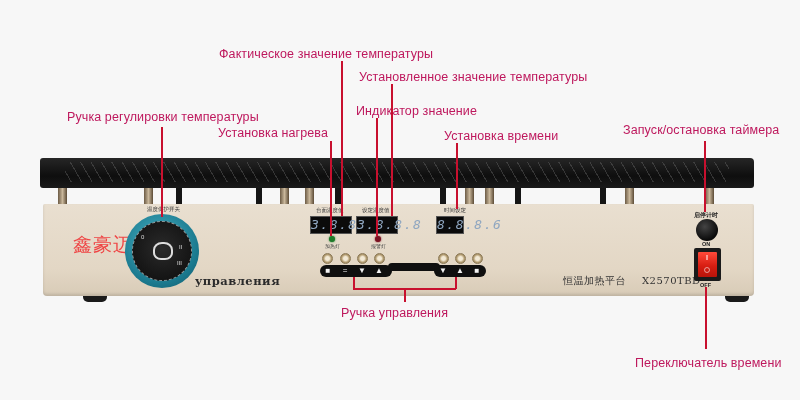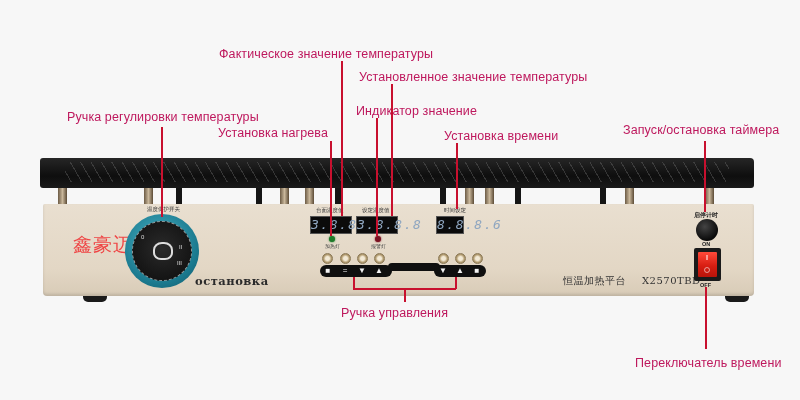--- a/index.html
+++ b/index.html
@@ -109,21 +109,21 @@
   <div class="leg dark" style="left:475px;"></div>
   <div class="leg dark" style="left:560px;"></div>
   <div class="leg" style="left:585px;"></div>
   <div class="leg" style="left:665px;"></div>
 </div>
 <div class="front"></div>
 <div class="feet" style="left:83px;"></div>
 <div class="feet" style="left:725px;"></div>
 
 <div class="brand"><span>鑫豪迈</span><sup>®</sup></div>
-<div class="maker">остановка</div>
+<div class="maker">управления</div>
 <div class="model"><span>恒温加热平台</span><span>X2570TBD</span></div>
 
 <div class="knob-cap">温度保护开关</div>
 <div class="knob-outer">
   <div class="knob-dial">
     <div class="center"></div>
     <span class="tick" style="left:8px; top:12px;">0</span>
     <span class="tick" style="left:46px; top:22px;">II</span>
     <span class="tick" style="left:44px; top:38px;">III</span>
   </div>

